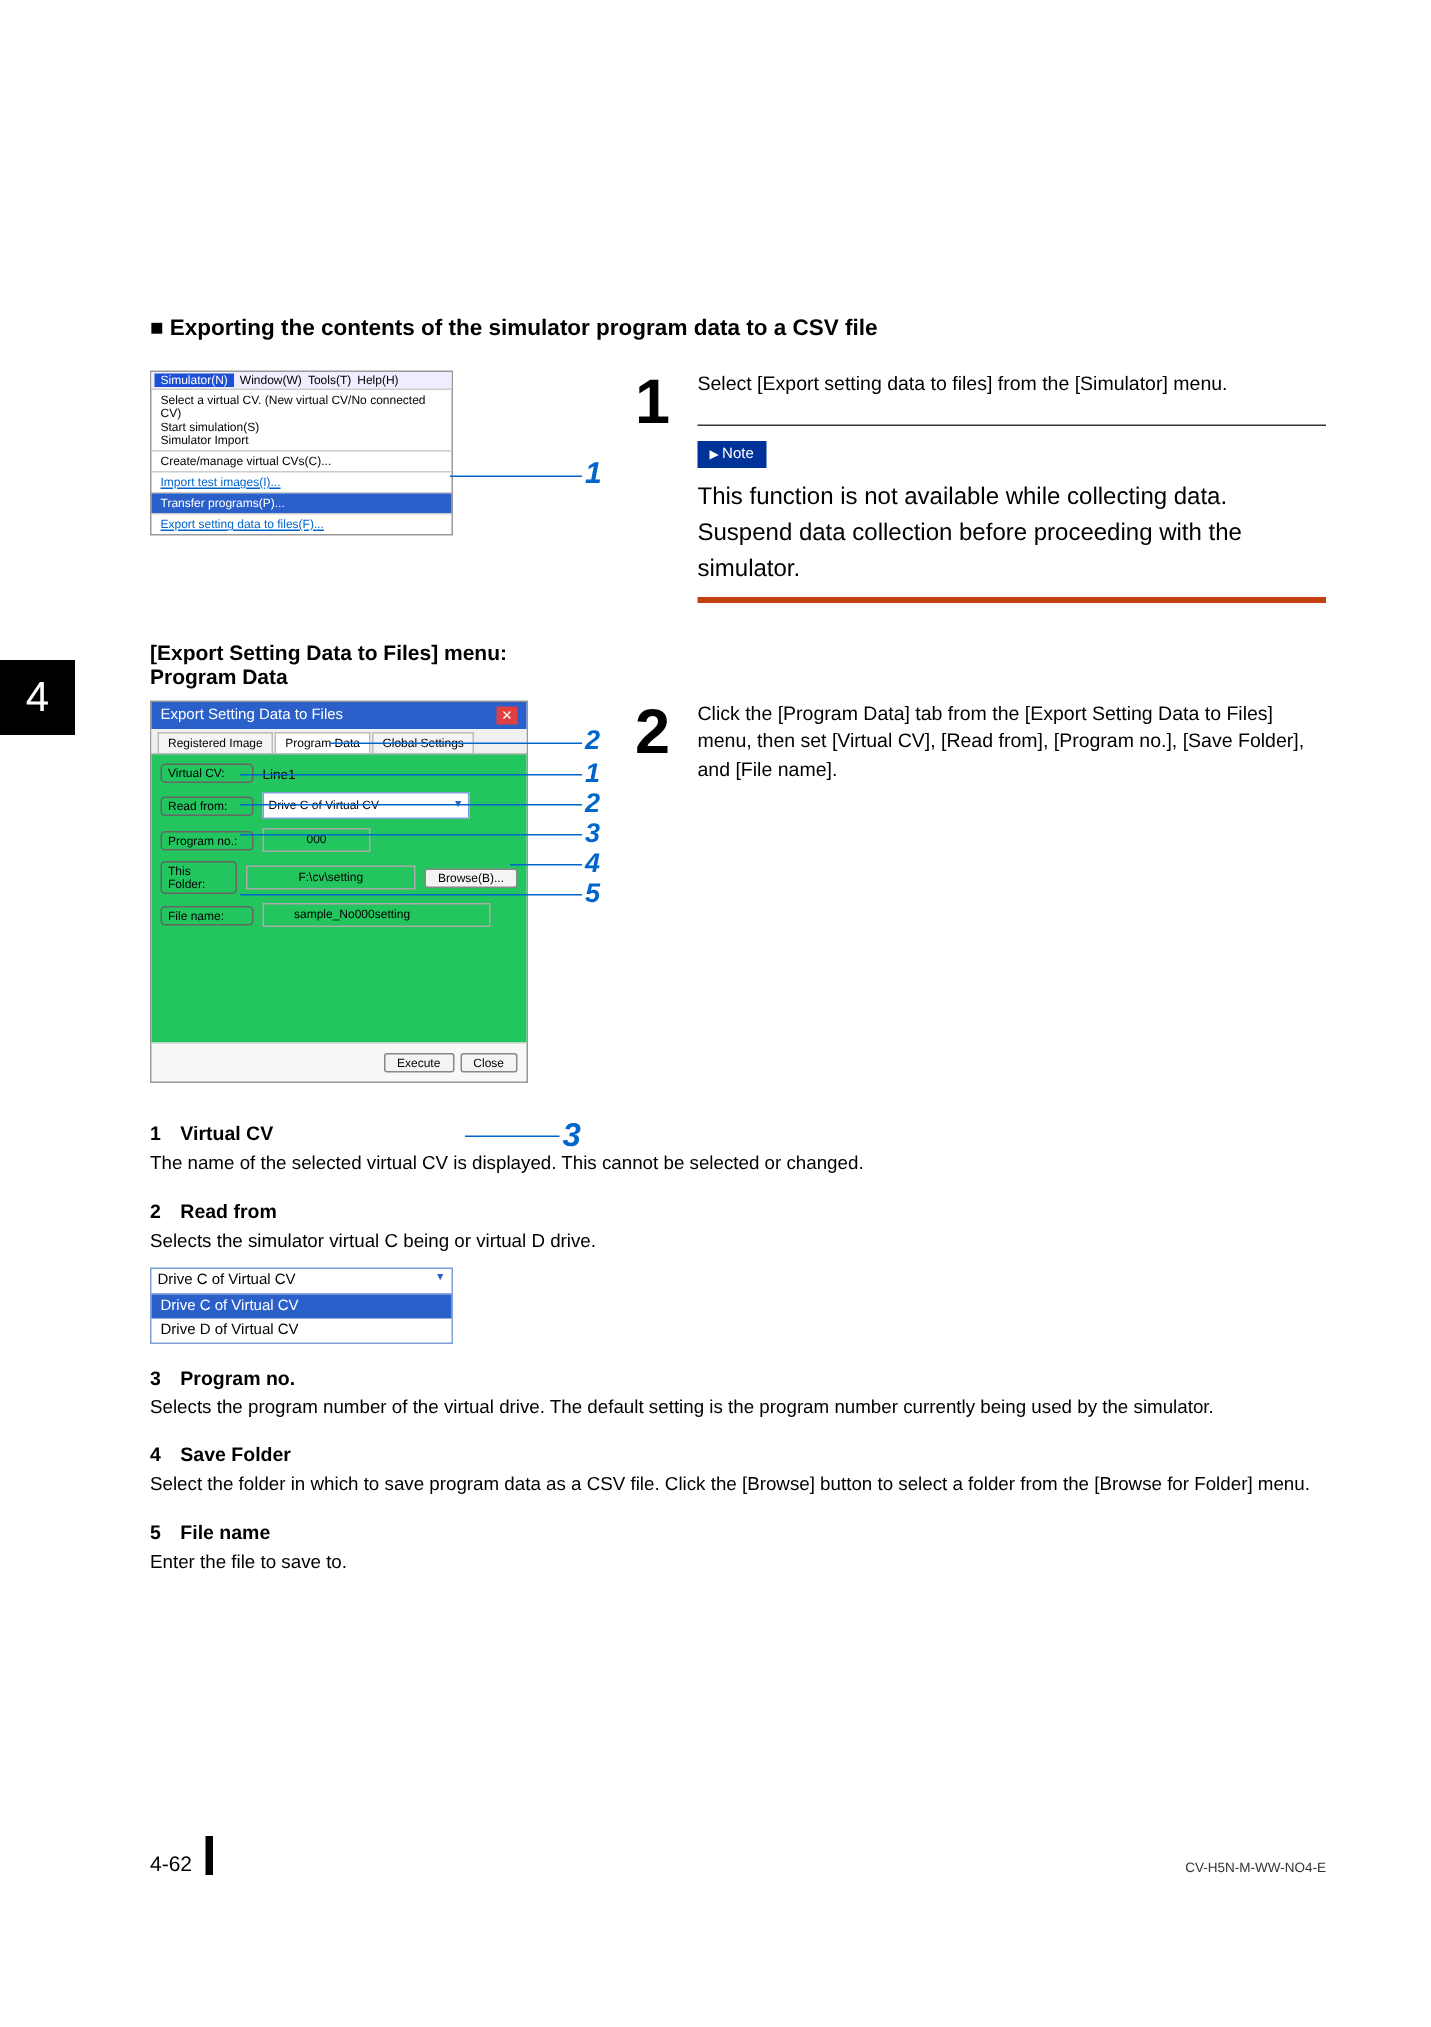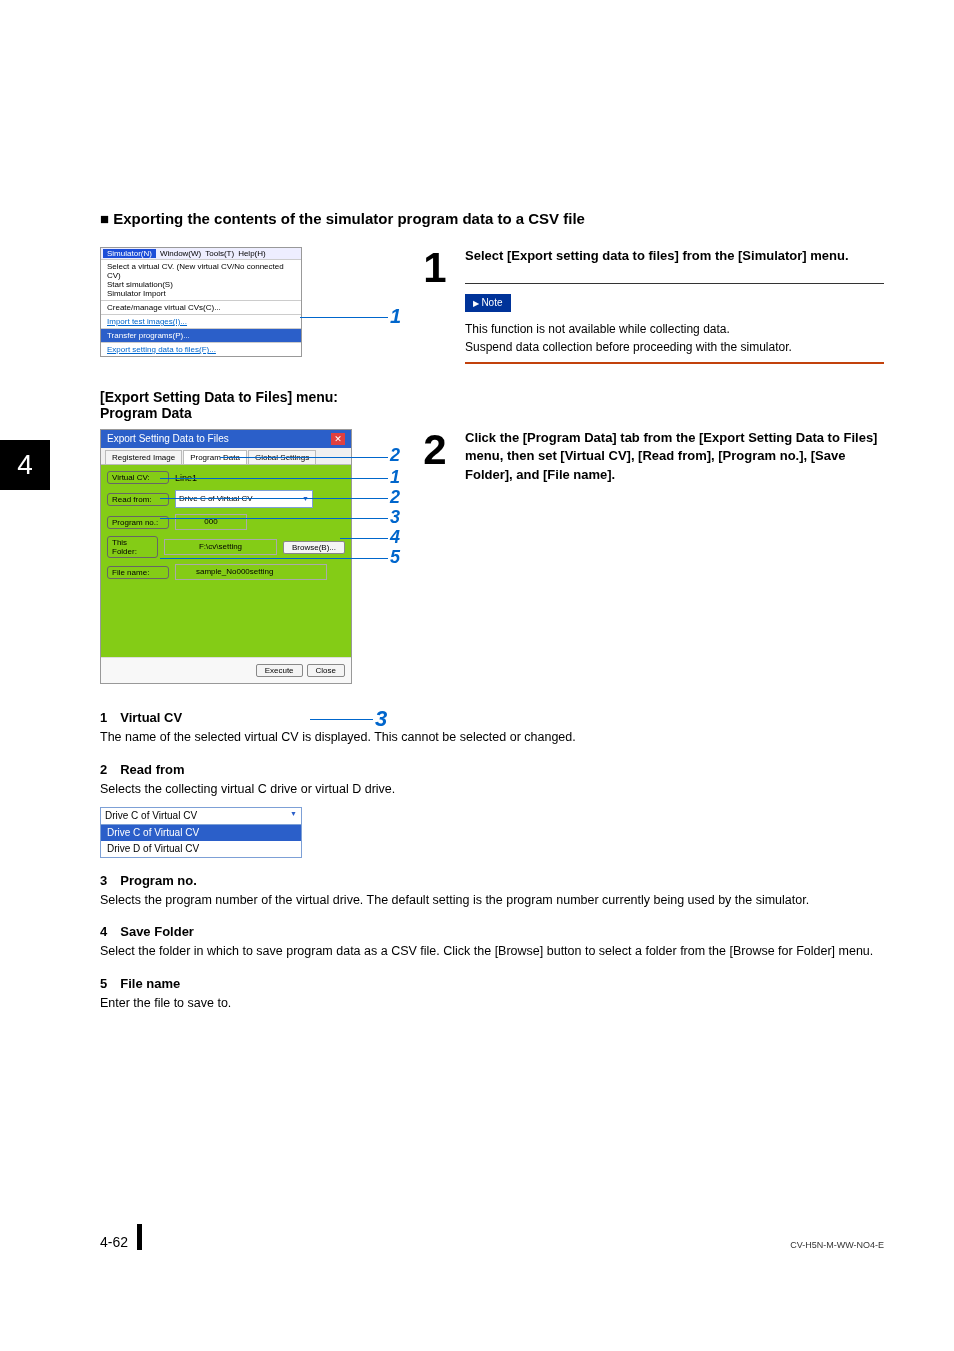--- a/index.html
+++ b/index.html
@@ -60,31 +60,31 @@
     line-height: 1;
     width: 30px;
     flex: 0 0 30px;
     text-align: center;
   }
   .rtext {
     flex: 1;
     font-size: 13px;
     line-height: 1.4;
   }
-  .rtext .bold { font-weight: bold; }
+  .rtext .bold { font-weight: normal; }
   .note-tag {
     display: inline-block;
     background: #003399;
     color: #fff;
     font-size: 10px;
     padding: 2px 8px;
     margin: 10px 0 4px 0;
   }
   .note-tag::before { content: "\25B6  "; font-size: 8px; }
-  .note-text { font-size: 12px; line-height: 1.5; border-top: 1px solid #333; border-bottom: 2px solid #c2410c; padding: 4px 0 6px 0; }
+  .note-text { font-size: 16px; line-height: 1.5; border-top: 1px solid #333; border-bottom: 4px solid #c2410c; padding: 4px 0 6px 0; }
 
   
   .menushot {
     border: 1px solid #999;
     font-size: 8px;
     width: 200px;
     position: relative;
   }
   .menubar {
     display: flex;
@@ -148,21 +148,21 @@
   }
   .tab {
     border: 1px solid #bbb;
     border-bottom: none;
     padding: 2px 6px;
     background: #f4f4f4;
     font-size: 8px;
   }
   .tab.active { background: #fff; }
   .dlg-body {
-    background: #84cc16;
+    background: #22c55e;
     border-top: 1px solid #bbb;
     padding: 6px;
     min-height: 180px;
   }
   .dlg-row { display: flex; align-items: center; margin-bottom: 6px; gap: 6px; }
   .dlg-label {
     border: 1px solid #666;
     border-radius: 3px;
     padding: 1px 4px;
     width: 52px;
@@ -372,21 +372,21 @@
         <div class="bold">Click the [Program Data] tab from the [Export Setting Data to Files] menu, then set [Virtual CV], [Read from], [Program no.], [Save Folder], and [File name].</div>
       </div>
     </div>
   </div>
 
   <div class="desc-block">
     <div class="dt">1 Virtual CV</div>
     <div class="dd">The name of the selected virtual CV is displayed. This cannot be selected or changed.</div>
 
     <div class="dt">2 Read from</div>
-    <div class="dd">Selects the collecting virtual C drive or virtual D drive.</div>
+    <div class="dd">Selects the simulator virtual C being or virtual D drive.</div>
     <div class="dropdown-shot">
       <div class="head">
           <span>Drive C of Virtual CV</span>
           <span class="chev">▼</span>
         </div>
       <div class="opt sel">Drive C of Virtual CV</div>
       <div class="opt">Drive D of Virtual CV</div>
     </div>
 
     <div class="dt">3 Program no.</div>

